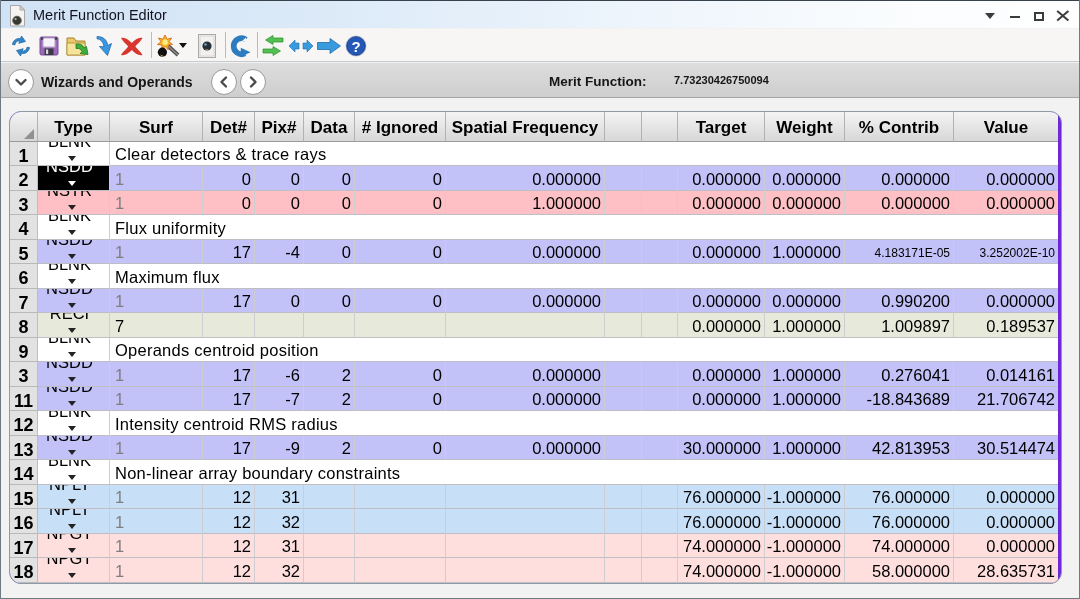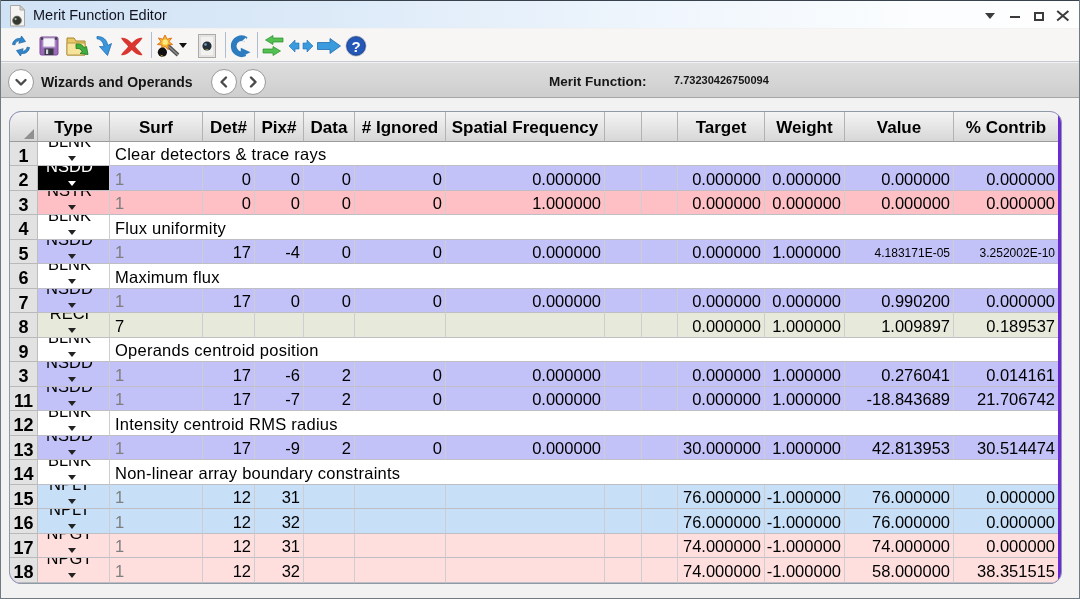--- a/index.html
+++ b/index.html
@@ -167,22 +167,22 @@
       <div>Surf</div>
       <div>Det#</div>
       <div>Pix#</div>
       <div>Data</div>
       <div># Ignored</div>
     <div>Spatial Frequency</div>
       <div></div>
       <div></div>
       <div>Target</div>
       <div>Weight</div>
+      <div>% Contrib</div>
       <div>Value</div>
-      <div>% Contrib</div>
   </div>
   <div id="rows">
       <div class="grid row wht">
         <div class="rn">1</div>
         <div class="typ ">
           <span>BLNK</span>
           <span class="car"></span>
         </div>
         <div class="cmt">Clear detectors &amp; trace rays</div>
       </div>
@@ -449,16 +449,16 @@
         <div>12</div>
         <div>32</div>
         <div></div>
         <div></div>
         <div></div>
         <div></div>
         <div></div>
         <div>74.000000</div>
         <div>-1.000000</div>
         <div>58.000000</div>
-        <div>38.351515</div>
+        <div>28.635731</div>
       </div>
     </div>
 </div>
 
 </body></html>

